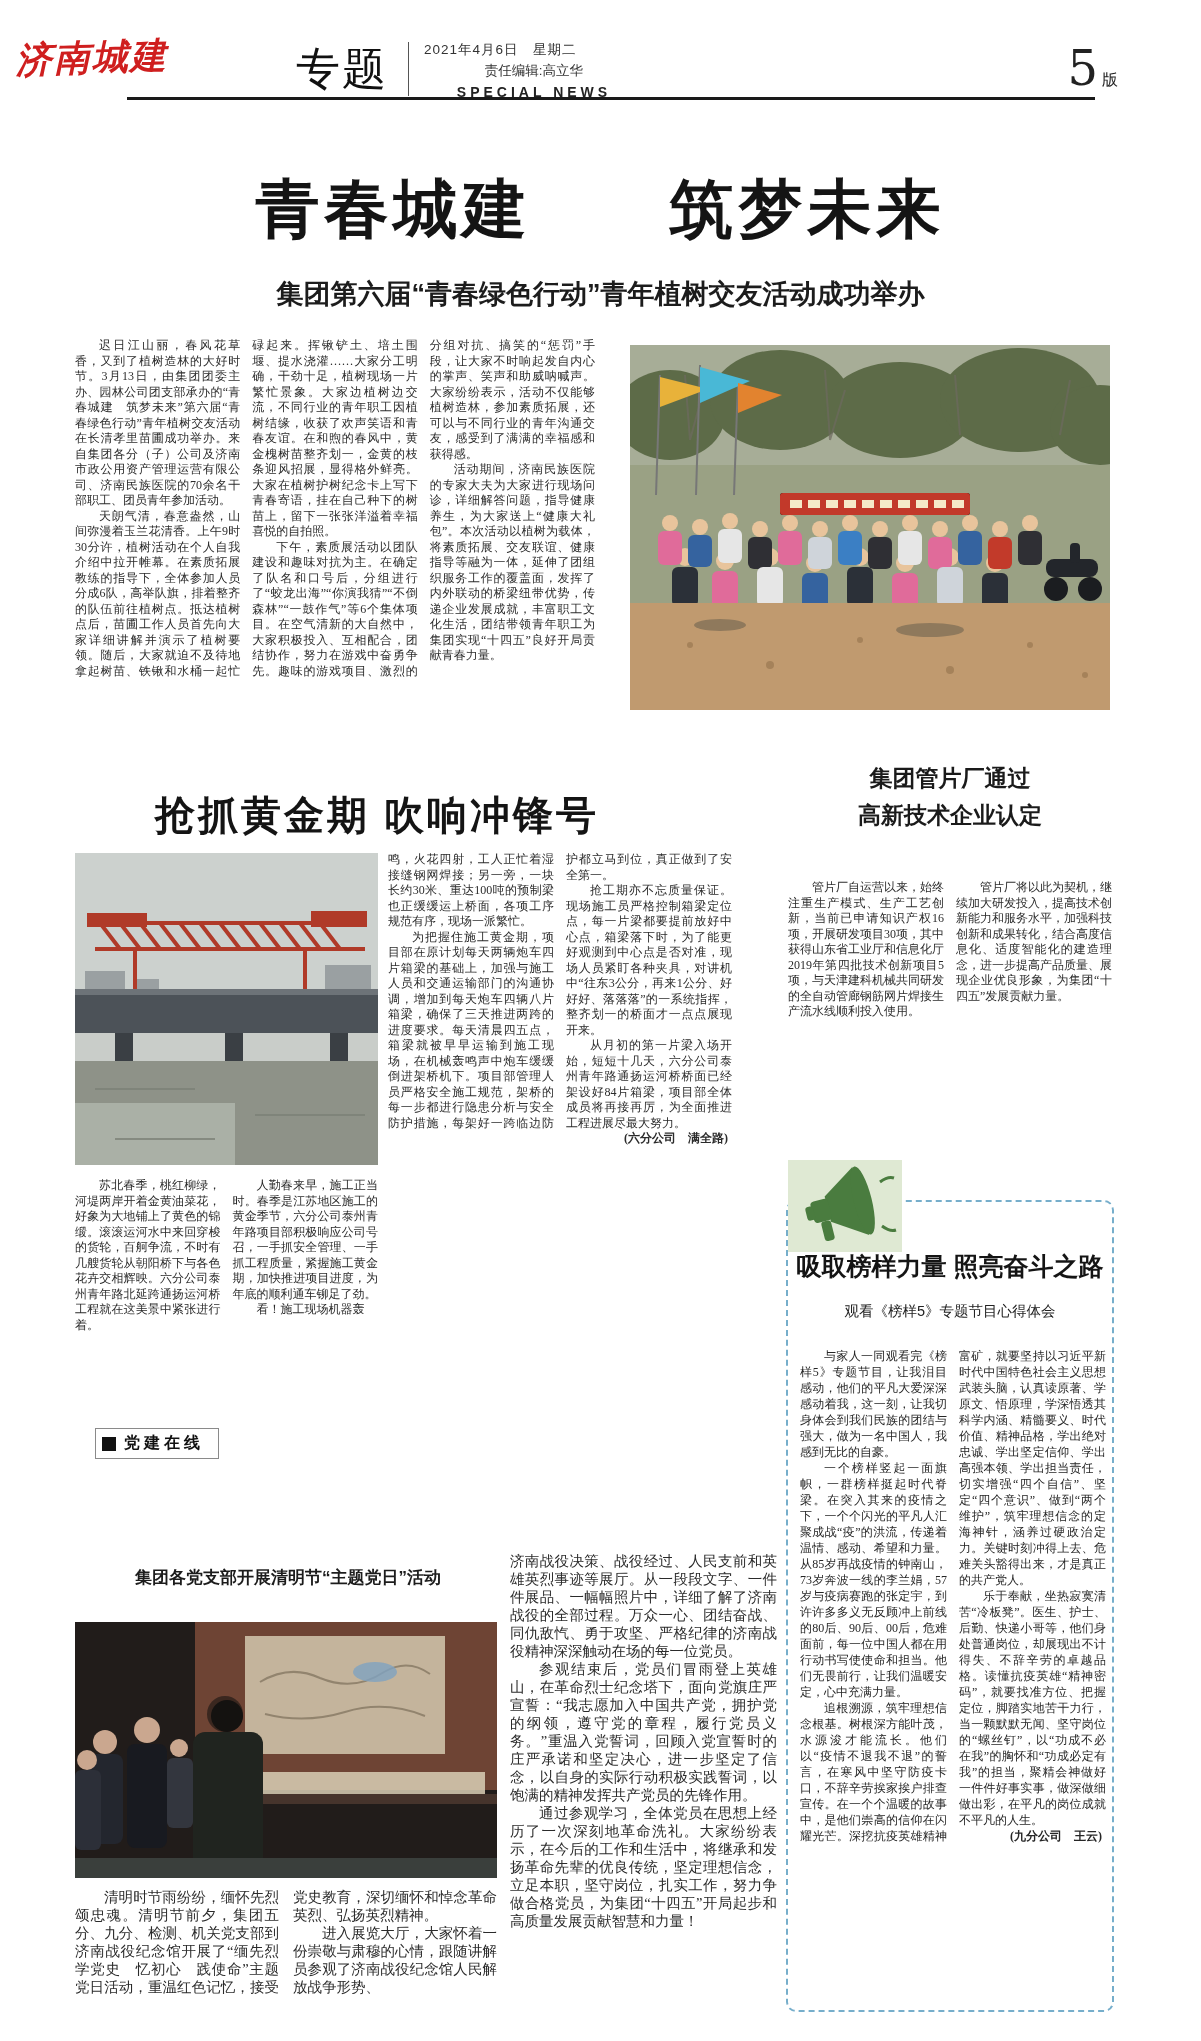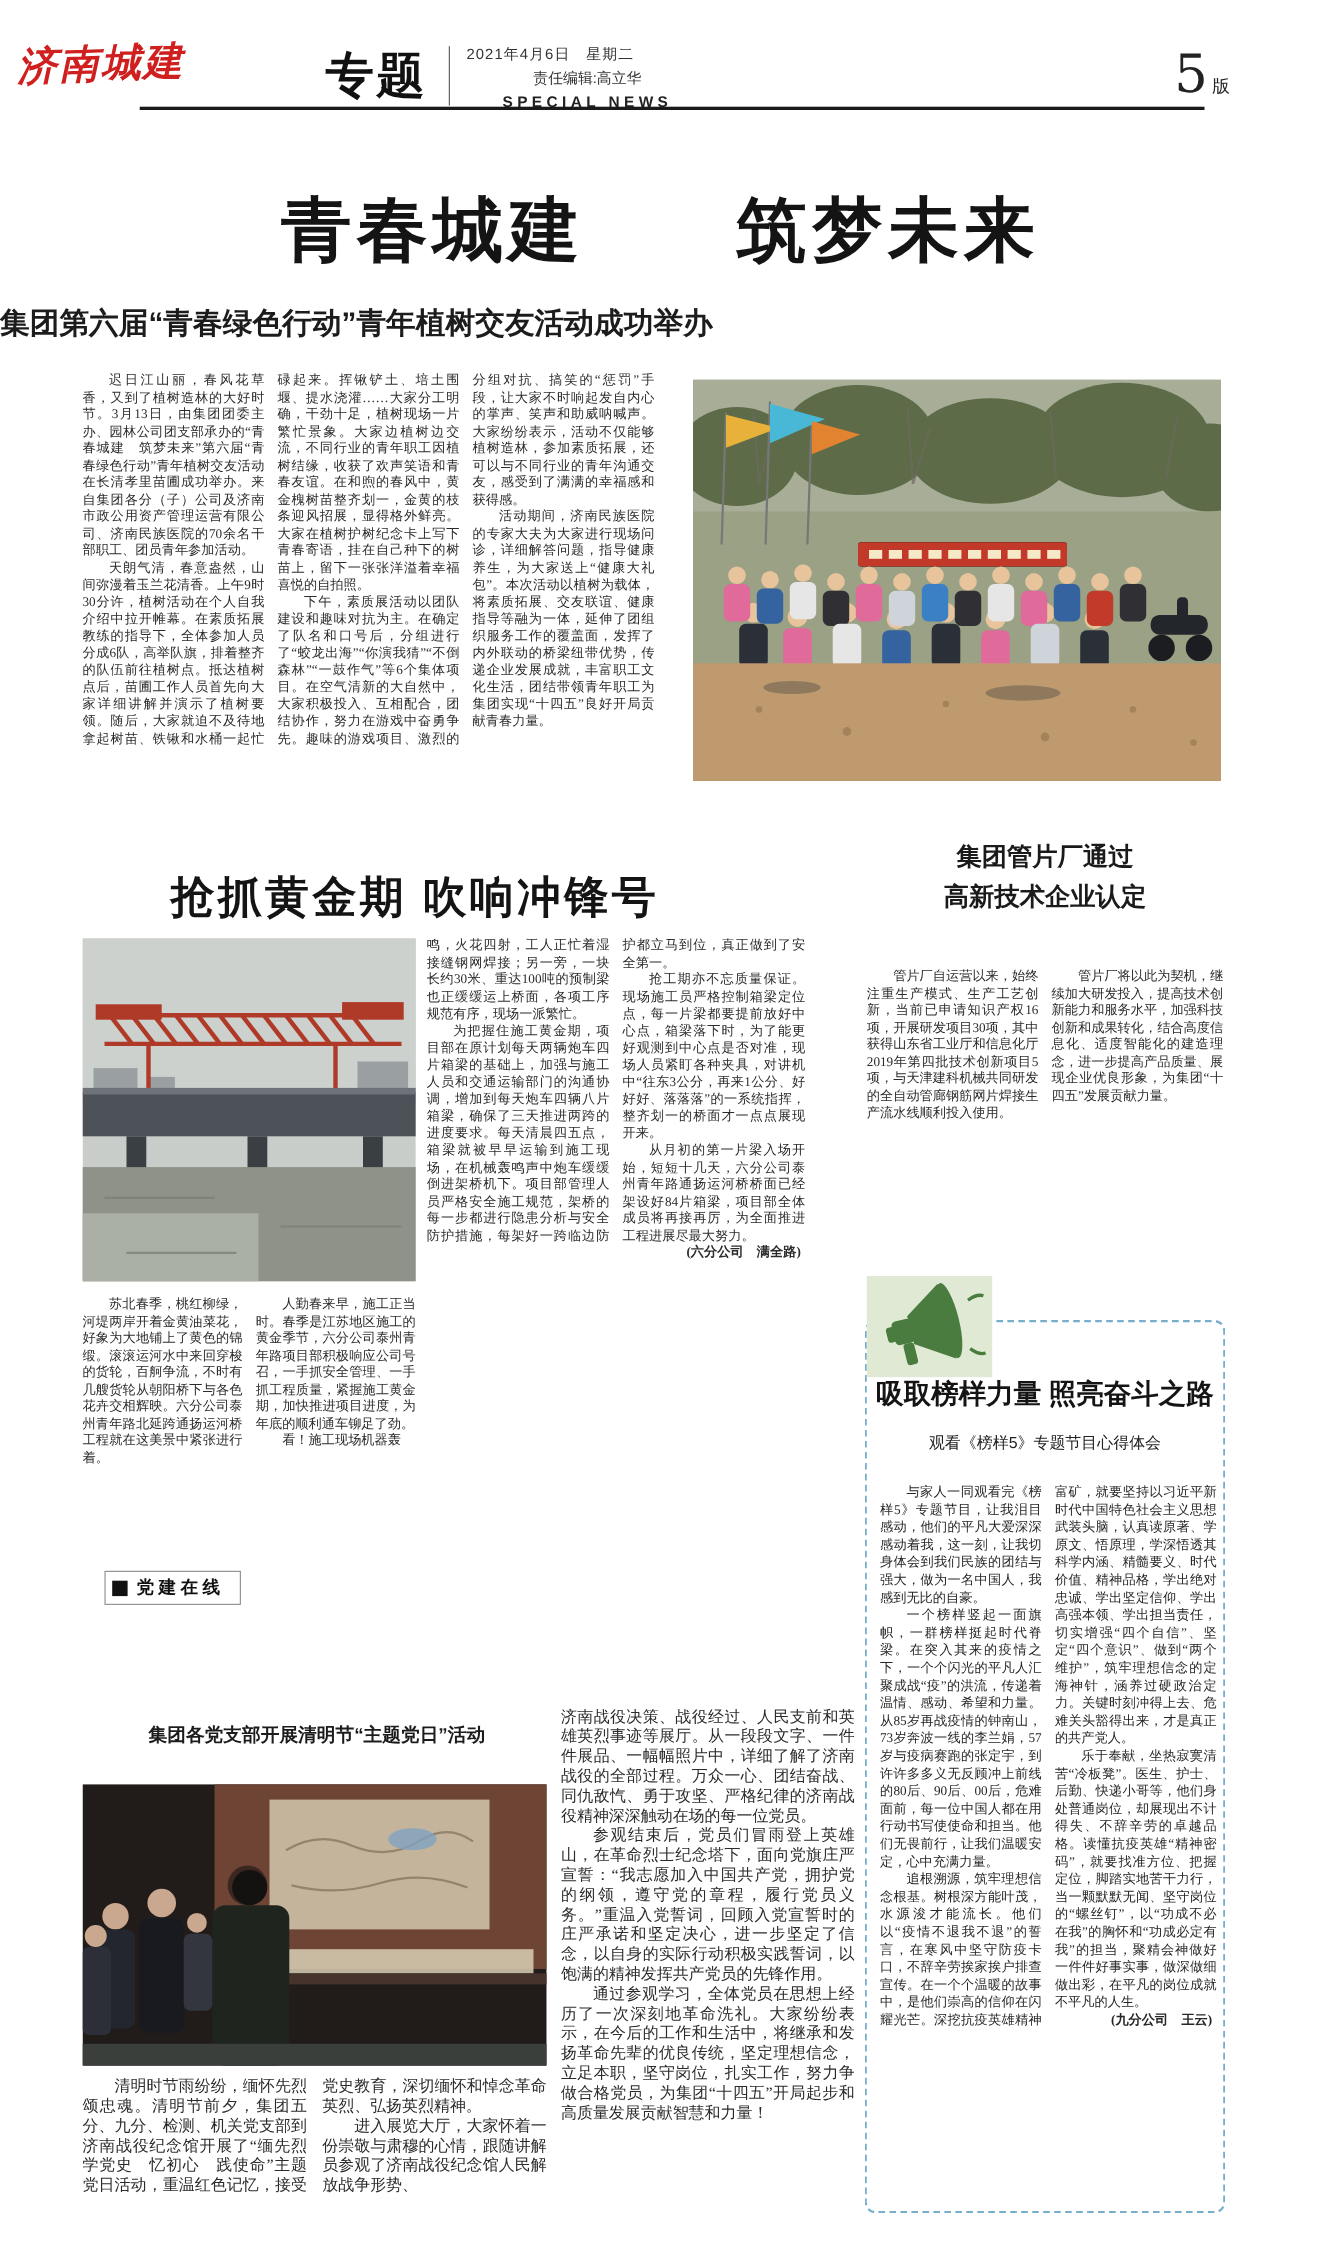--- a/index.html
+++ b/index.html
@@ -5,36 +5,36 @@
   html,body{margin:0;padding:0;background:#e8e8e8;}
   .page{position:relative;width:1201px;height:2041px;background:#ffffff;margin:0 auto;
         font-family:"Liberation Serif", serif;color:#2b2b2b;overflow:hidden;}
   .abs{position:absolute;}
 
   
   .logo{left:16px;top:34px;width:150px;height:62px;font-family:"DejaVu Serif",serif;
         font-size:36px;font-weight:bold;font-style:italic;color:#cf1f1f;
         transform:rotate(-2deg);letter-spacing:2px;white-space:nowrap;}
   .section-title{left:296px;top:40px;font-family:"Liberation Sans",sans-serif;
-        font-size:44px;font-weight:700;color:#111;letter-spacing:2px;}
+        font-size:44px;font-weight:400;color:#111;letter-spacing:2px;}
   .hdr-vrule{left:408px;top:42px;width:1px;height:54px;background:#555;}
   .hdr-meta{left:424px;top:41px;width:220px;font-family:"Liberation Sans",sans-serif;color:#333;}
   .hdr-meta .d1{font-size:13.5px;letter-spacing:1px;}
   .hdr-meta .d2{font-size:13.5px;margin-top:3px;text-align:center;}
   .hdr-meta .d3{font-size:14px;margin-top:4px;letter-spacing:4px;font-weight:bold;color:#222;text-align:center;}
   .page-num{left:1008px;top:40px;width:110px;text-align:right;white-space:nowrap;}
   .page-num .n{font-family:"DejaVu Serif",serif;font-size:48px;color:#222;}
   .page-num .b{font-size:16px;color:#222;margin-left:4px;}
   .hdr-rule{left:127px;top:97px;width:968px;height:3px;background:#1a1a1a;}
 
   
   .main-hl{left:0;top:166px;width:1201px;text-align:center;
         font-family:"Liberation Sans",sans-serif;font-size:64px;font-weight:900;
         color:#141414;letter-spacing:5px;}
-  .main-sub{left:0;top:276px;width:1201px;
+  .main-sub{left:0;top:276px;width:1201px;text-align:center;
         font-family:"Liberation Sans",sans-serif;font-size:27px;font-weight:700;color:#1c1c1c;}
   .golden-hl{left:155px;top:788px;font-family:"Liberation Sans",sans-serif;
         font-size:40px;font-weight:900;color:#141414;letter-spacing:3px;}
   .pian-hl{left:786px;top:760px;width:328px;text-align:center;
         font-family:"Liberation Sans",sans-serif;font-size:23px;font-weight:700;
         color:#1a1a1a;line-height:37px;}
   .essay-hl{left:786px;top:1250px;width:328px;text-align:center;
         font-family:"Liberation Sans",sans-serif;font-size:25px;font-weight:900;color:#141414;}
   .essay-sub{left:786px;top:1302px;width:328px;text-align:center;
         font-family:"Liberation Sans",sans-serif;font-size:14.5px;font-weight:400;color:#222;}

